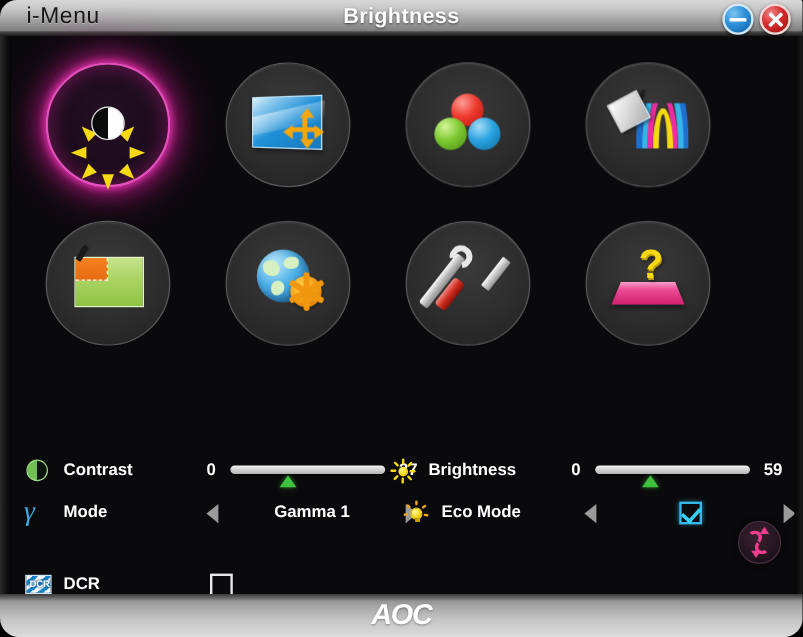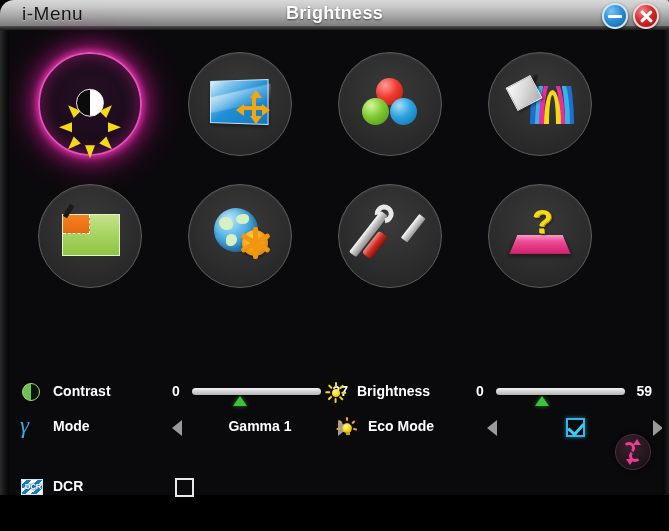--- a/index.html
+++ b/index.html
@@ -694,14 +694,17 @@
         <span class="ra rb2"></span>
         <span class="ra rt1"></span>
         <span class="ra rt2"></span>
       </div>
     </div>
   </div>
 
   <div class="bezel-l"></div>
   <div class="bezel-r"></div>
 
+  <div class="footer">
+    <div class="aoc">AOC</div>
+  </div>
 
 </div>
 
 </body></html>

